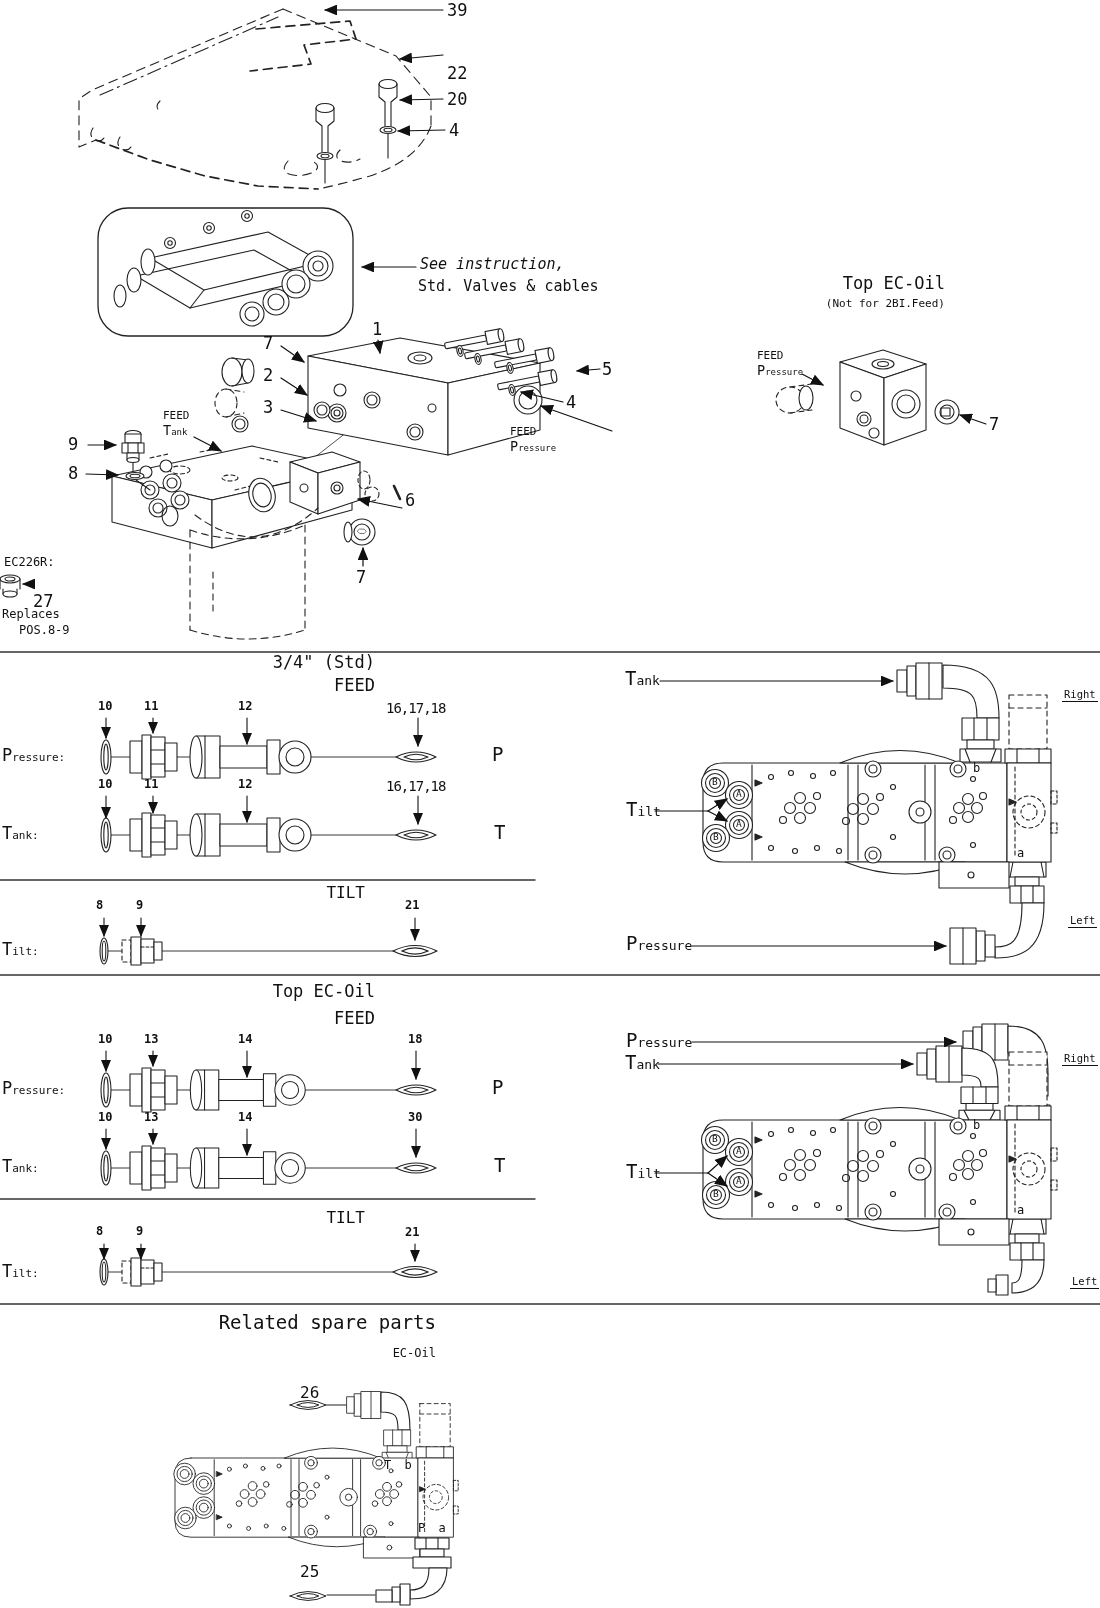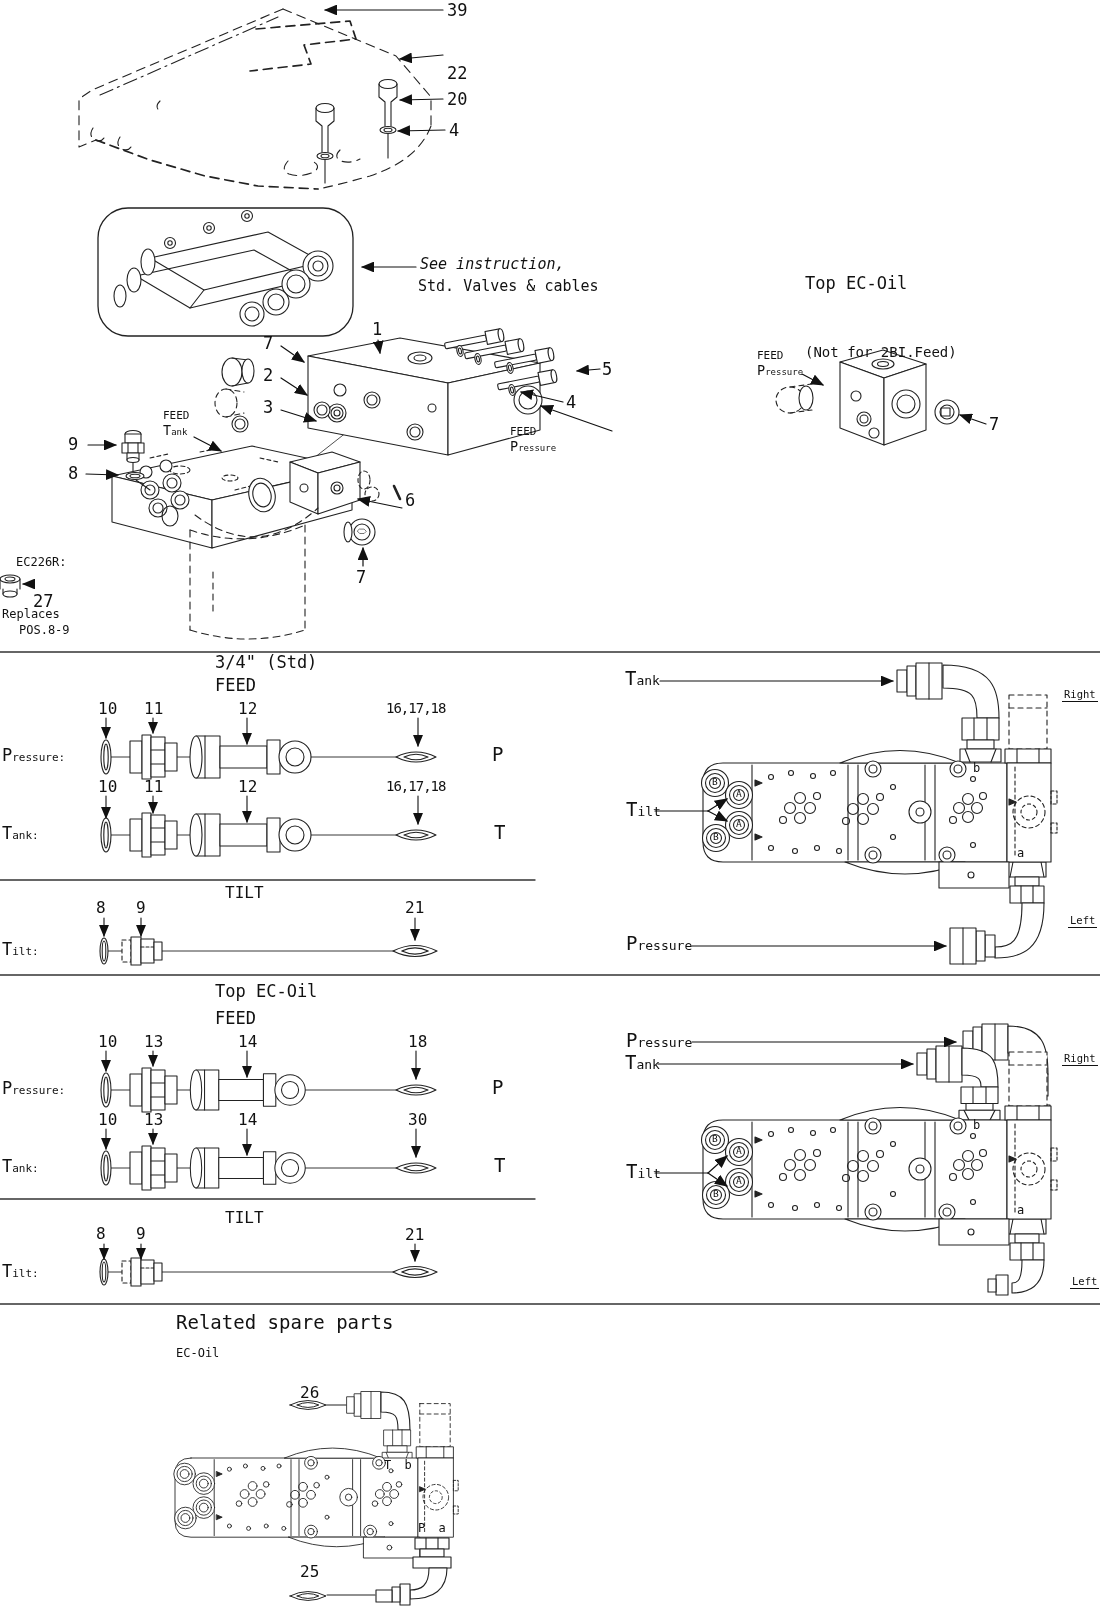--- a/index.html
+++ b/index.html
@@ -1,23 +1,23 @@
 <!DOCTYPE html>
 <html><head>
 <meta charset="utf-8">
 <style>
   html,body{margin:0;padding:0;}
   body{width:1100px;height:1608px;position:relative;background:#fff;
        font-family:"DejaVu Sans Mono","Liberation Mono",monospace;color:#111;overflow:hidden;}
   .lbl{position:absolute;white-space:nowrap;line-height:1.08;}
-  .co{font-size:16px;}
+  .co{font-size:12px;font-weight:bold;}
   .f19{font-size:19px;}.f17{font-size:17px;}.f16{font-size:16px;}.f15{font-size:15px;}
   .f14{font-size:14px;letter-spacing:-1px;}
-  .f12{font-size:12px;}.f11{font-size:11px;}.f9{font-size:14px;margin-top:47px;}
-  .c{text-align:left;}
+  .f12{font-size:12px;}.f11{font-size:11px;}.f9{font-size:11px;}
+  .c{text-align:right;}
   .it{font-style:italic;}
   .sc{font-size:11px;}.sc::first-letter{font-size:17px;}
   .scs{font-size:9px;}.scs::first-letter{font-size:13.5px;}
   .man{font-size:13px;}.man::first-letter{font-size:19px;}
   .rl{font-size:10.5px;border-bottom:1.3px solid #111;padding:0 2px 1px 2px;}
   .port{font-size:19px;}
   .pl{font-size:9.5px;}
   .ls{letter-spacing:3px;}
   svg{position:absolute;left:0;top:0;}
 </style>
@@ -529,21 +529,21 @@
 <div class="lbl f17" style="left:602px;top:360px">5</div>
 <div class="lbl f17" style="left:566px;top:393px">4</div>
 <div class="lbl f11" style="left:510px;top:426px">FEED</div>
 <div class="lbl scs" style="left:510px;top:439px">Pressure</div>
 <div class="lbl f11" style="left:163px;top:410px">FEED</div>
 <div class="lbl scs" style="left:163px;top:423px">Tank</div>
 <div class="lbl f17" style="left:68px;top:435px">9</div>
 <div class="lbl f17" style="left:68px;top:464px">8</div>
 <div class="lbl f17" style="left:405px;top:491px">6</div>
 <div class="lbl f17" style="left:356px;top:568px">7</div>
-<div class="lbl f12" style="left:16px;top:556px">EC226R:</div>
+<div class="lbl f12" style="left:4px;top:556px">EC226R:</div>
 <div class="lbl f17" style="left:33px;top:592px">27</div>
 <div class="lbl f12" style="left:2px;top:608px">Replaces</div>
 <div class="lbl f12" style="left:19px;top:624px">POS.8-9</div>
 
 <div class="lbl f17 c" style="left:805px;top:274px;width:140px">Top EC-Oil</div>
 <div class="lbl f9 c" style="left:805px;top:298px;width:140px">(Not for 2BI.Feed)</div>
 <div class="lbl f11" style="left:757px;top:350px">FEED</div>
 <div class="lbl scs" style="left:757px;top:363px">Pressure</div>
 <div class="lbl f17" style="left:989px;top:415px">7</div>
 

